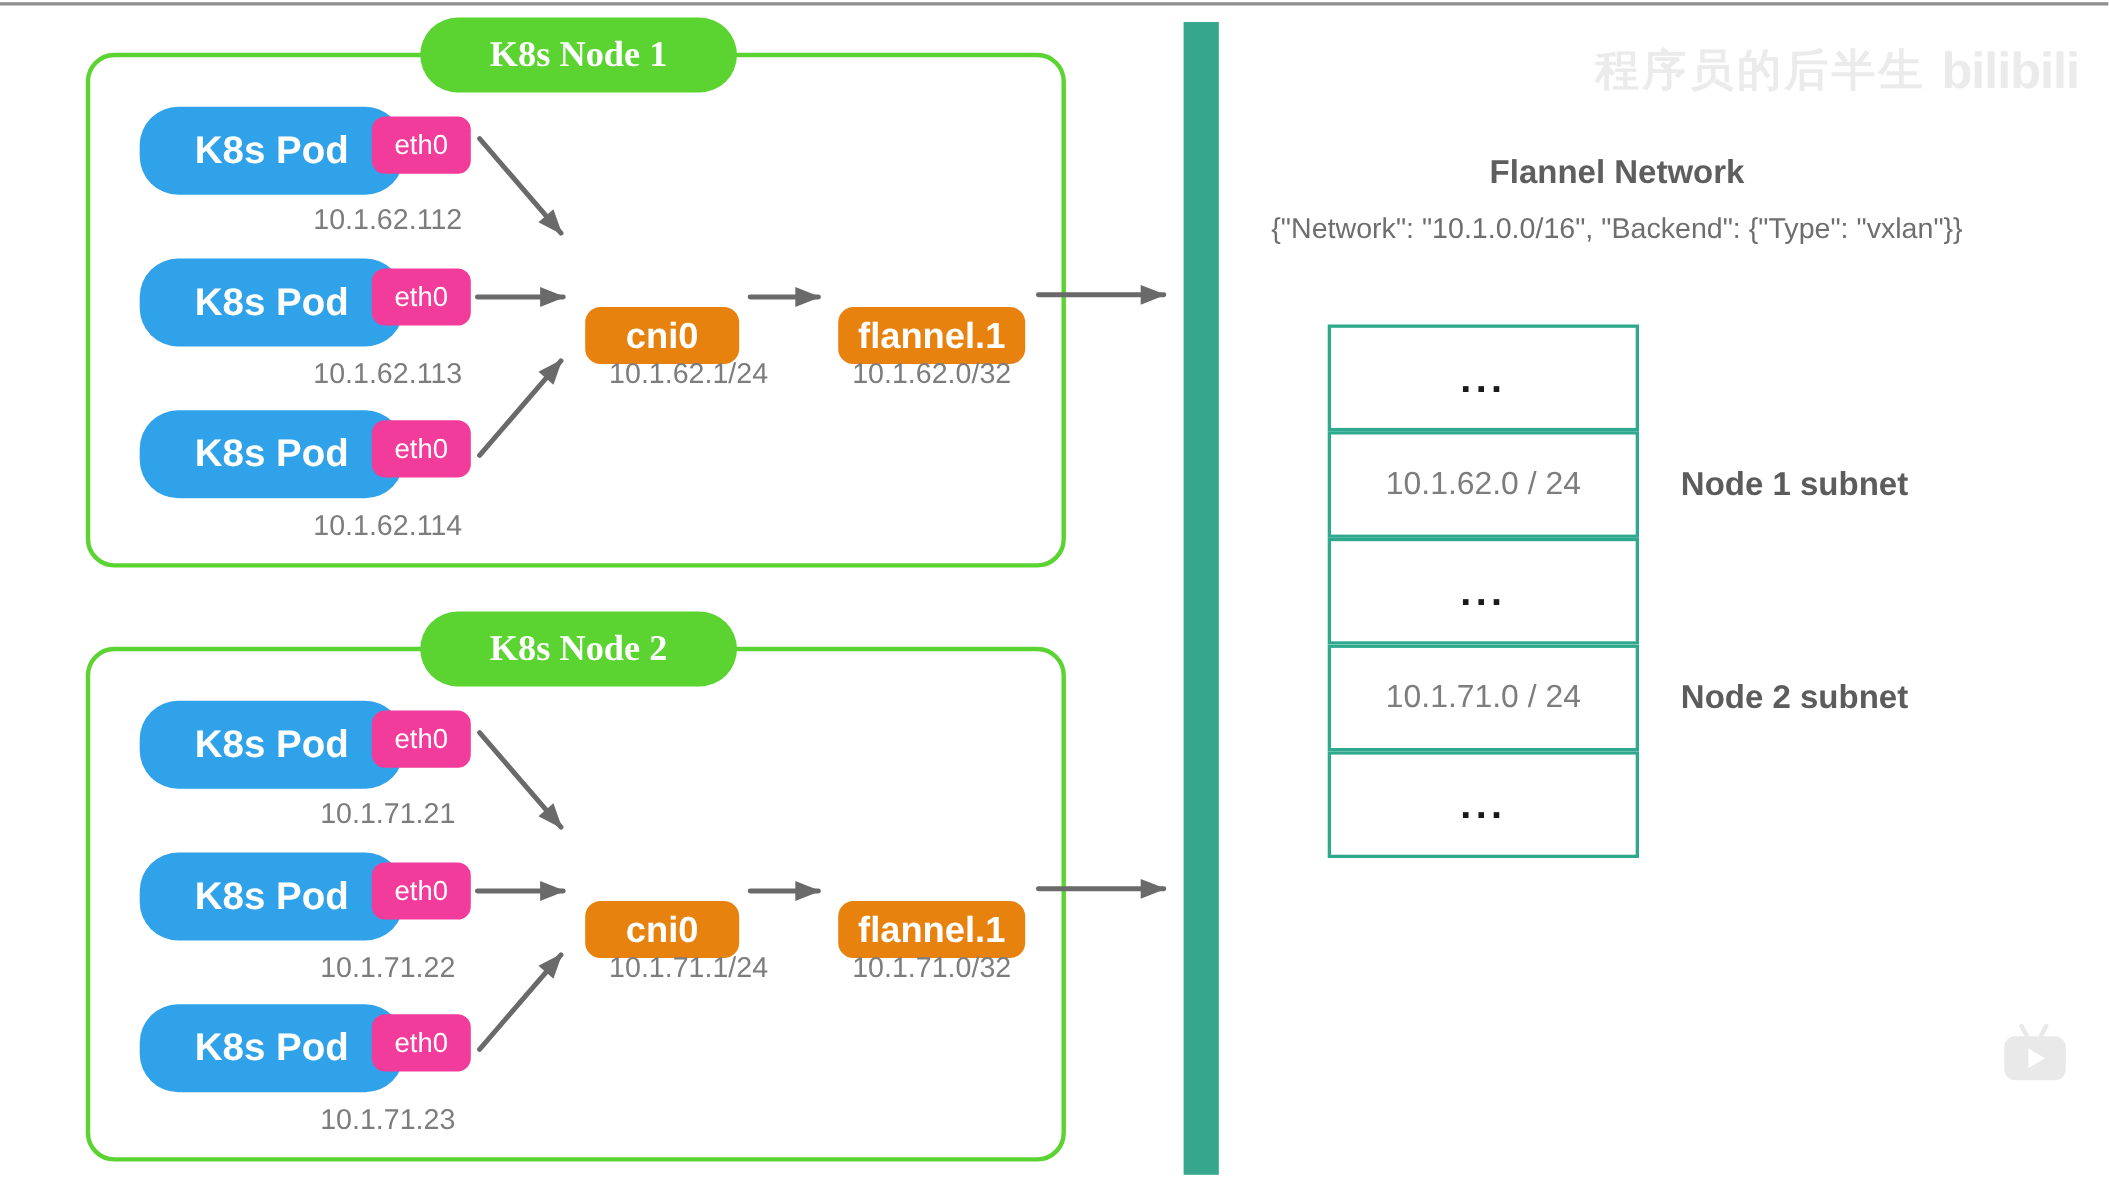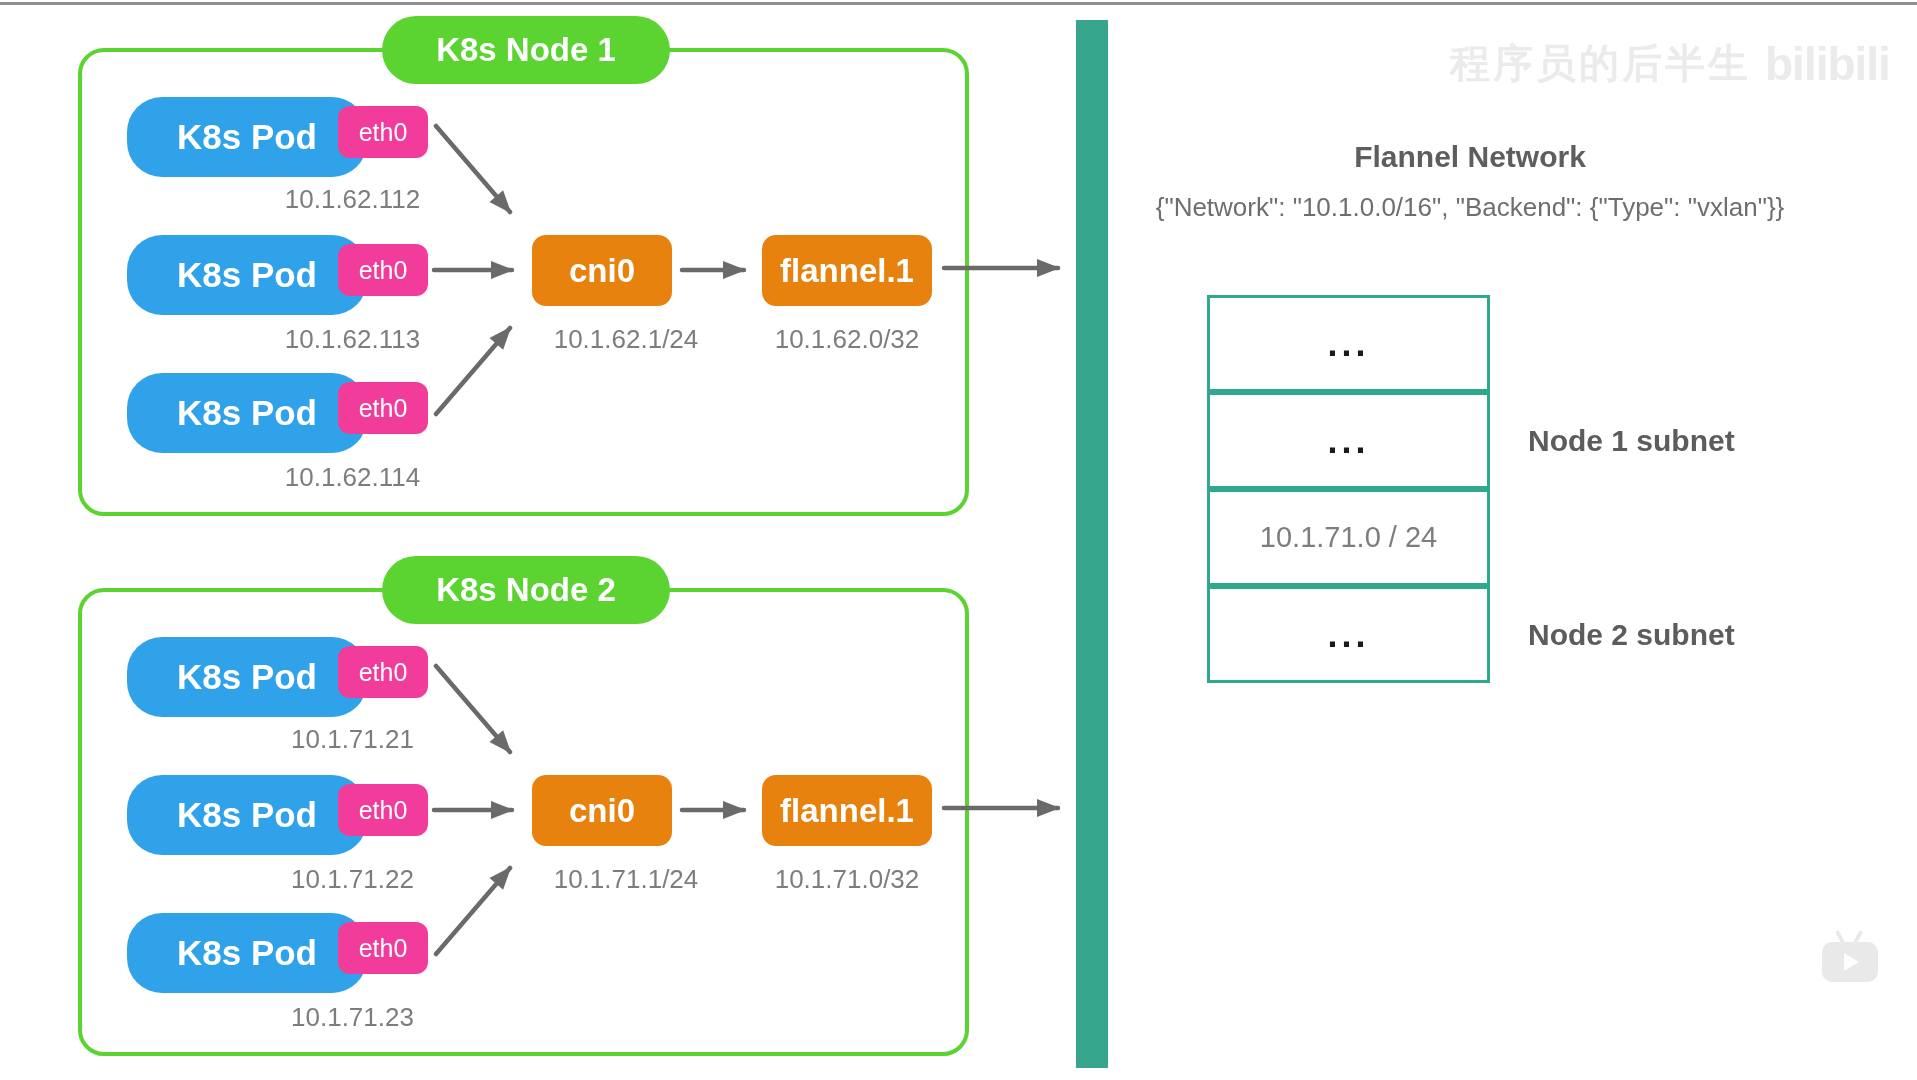--- a/index.html
+++ b/index.html
@@ -6,29 +6,29 @@
   .stage{position:relative;width:1917px;height:1080px;background:#ffffff;overflow:hidden;
          font-family:"Liberation Sans", sans-serif;}
   .topline{position:absolute;left:0;top:2px;width:1917px;height:3px;background:#8f8f8f;}
 
   
   .node{position:absolute;left:0;width:1110px;height:540px;}
   .node-box{position:absolute;left:78px;top:48px;width:891px;height:468px;
             border:4px solid #5bd331;border-radius:26px;box-sizing:border-box;background:transparent;}
   .node-pill{position:absolute;left:382px;top:16px;width:288px;height:68px;border-radius:34px;
              background:#5bd331;display:flex;align-items:center;justify-content:center;
-             color:#ffffff;font-size:33px;font-weight:bold;z-index:3;}
+             color:#ffffff;font-size:33px;font-weight:bold;z-index:3;font-family:Liberation Serif, serif;}
   .pod{position:absolute;left:127px;width:240px;height:80px;border-radius:35px;background:#2fa2e9;
        display:flex;align-items:center;justify-content:center;color:#fff;font-size:35px;font-weight:bold;z-index:2;}
   .eth{position:absolute;left:338px;width:90px;height:52px;border-radius:12px;background:#f23c9c;
        display:flex;align-items:center;justify-content:center;color:#fff;font-size:25px;font-weight:normal;z-index:3;}
   .ip{position:absolute;color:#7d7d7d;font-size:26px;text-align:center;height:30px;line-height:30px;z-index:2;}
   .ip-pod{left:240px;width:225px;}
-  .dev{position:absolute;width:140px;height:71px;border-radius:14px;background:#e8820e;
-       display:flex;align-items:center;justify-content:center;color:#fff;font-size:33px;font-weight:bold;z-index:2;}
+  .dev{position:absolute;width:140px;height:52px;border-radius:14px;background:#e8820e;
+       display:flex;align-items:center;justify-content:center;color:#fff;font-size:33px;font-weight:bold;z-index:2;margin-top:44px;}
   .dev.cni{left:532px;top:235px;}
   .dev.fla{left:762px;top:235px;width:170px;}
   .ip-cni{left:522px;top:324px;width:160px;margin-left:24px;}
   .ip-fla{left:767px;top:324px;width:160px;}
 
   
   .vxlan-bar{position:absolute;left:1076px;top:20px;width:32px;height:1048px;background:#36a78d;z-index:2;}
 
   
   .fl-title{position:absolute;left:1270px;top:140px;width:400px;text-align:center;
@@ -143,20 +143,21 @@
     <div class="ip ip-fla">10.1.71.0/32</div>
   </section>
 
   <div class="vxlan-bar"></div>
 
   <div class="fl-title">Flannel Network</div>
   <div class="fl-config">{"Network": "10.1.0.0/16", "Backend": {"Type": "vxlan"}}</div>
 
   <div class="subnet-table">
     <div class="cell ellipsis">...</div>
+    <div class="cell subnet">10.1.62.0 / 24</div>
     <div class="cell ellipsis">...</div>
     <div class="cell subnet">10.1.71.0 / 24</div>
     <div class="cell ellipsis">...</div>
   </div>
   <div class="row-label" style="top:426px;">Node 1 subnet</div>
   <div class="row-label" style="top:620px;">Node 2 subnet</div>
 
   <div class="watermark">
     <span class="wm-cn">程序员的后半生</span>
     <span class="wm-logo">bilibili</span>

